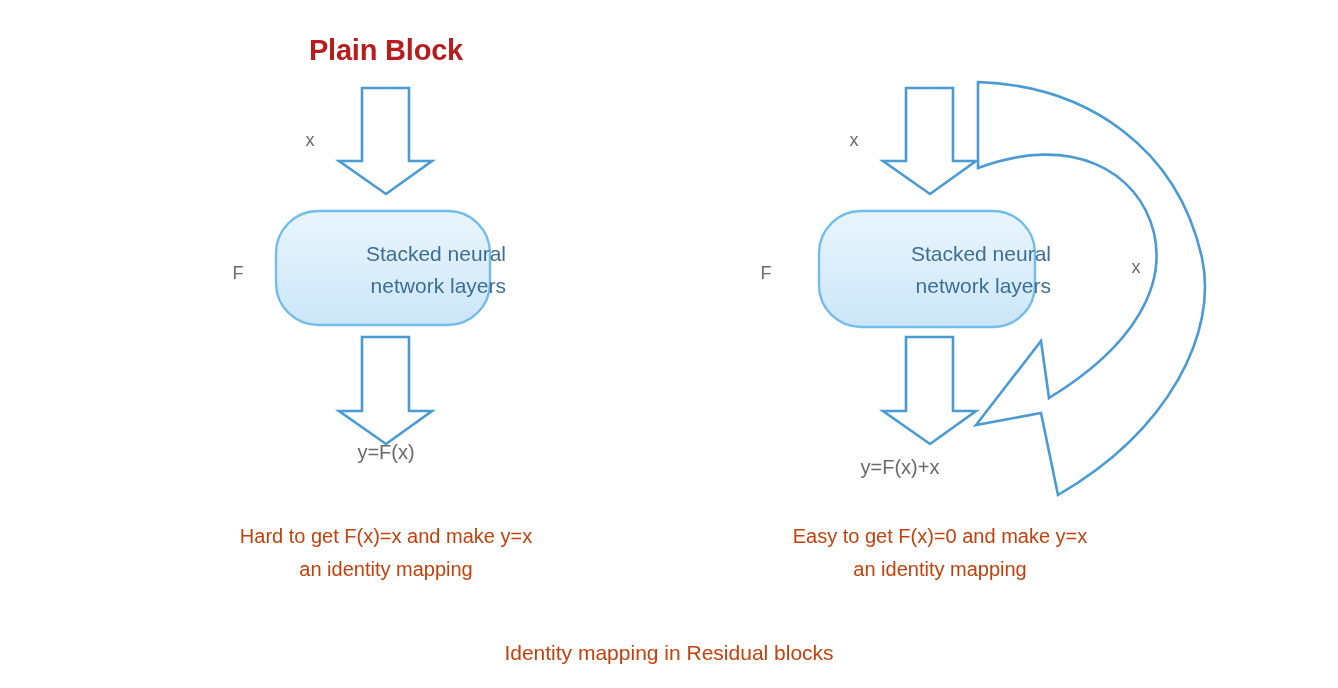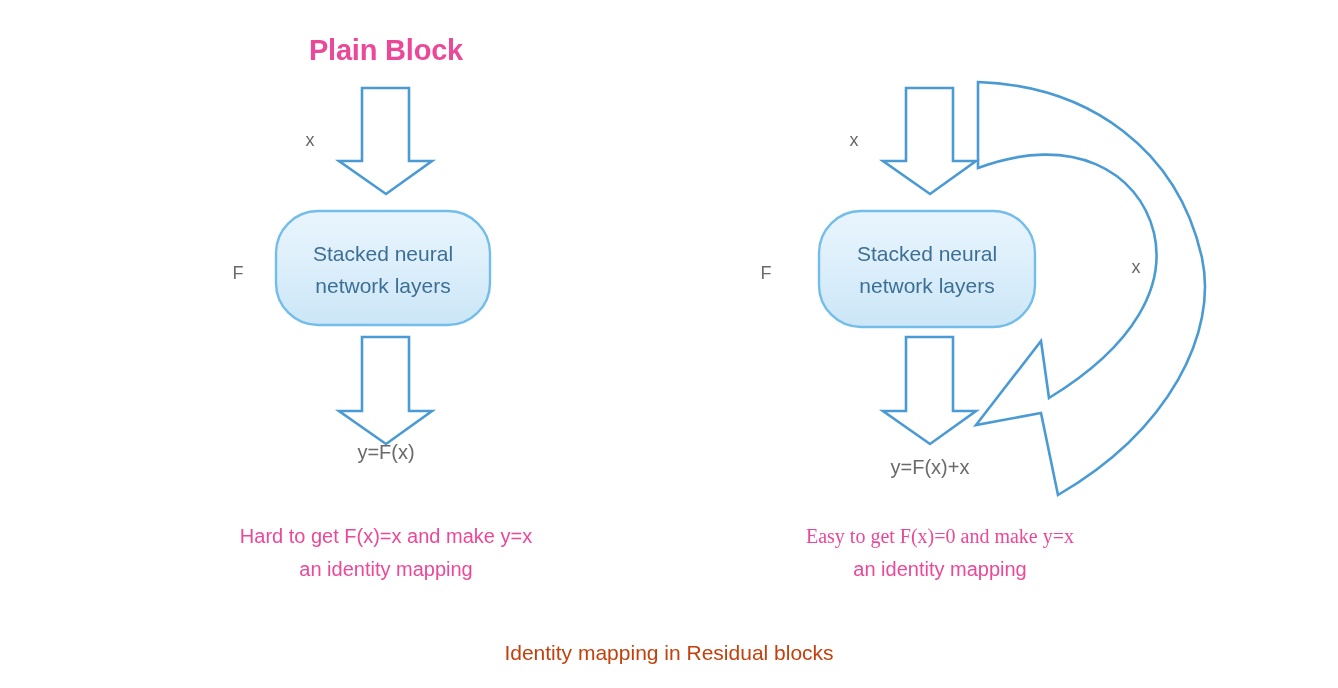--- a/index.html
+++ b/index.html
@@ -29,43 +29,44 @@
   }
   .txt {
     position: absolute;
     margin: 0;
     white-space: pre;
     line-height: 1.25;
   }
   .panel-title {
     font-size: 29px;
     font-weight: bold;
-    color: #ec4899;
+    color: #b91c1c;
     text-align: center;
     letter-spacing: -0.2px;
   }
   .var-label {
     font-size: 18px;
     color: #6a6a6a;
     text-align: center;
   }
   .box-label {
     font-size: 21px;
     color: #3d6f94;
-    text-align: center;
+    text-align: right;
     line-height: 1.52;
+    padding-left: 16px;
   }
   .out-label {
     font-size: 20px;
     color: #6a6a6a;
     text-align: center;
   }
   .caption {
     font-size: 20px;
-    color: #ec4899;
+    color: #c2410c;
     text-align: center;
     line-height: 1.55;
   }
   .figure-caption {
     font-size: 21px;
     color: #c2410c;
     text-align: center;
   }
 </style>
 </head>
@@ -124,20 +125,20 @@
 
   <div class="txt var-label" style="left:826px; top:129px; width:56px;">x</div>
 
   <div class="txt var-label" style="left:738px; top:262px; width:56px;">F</div>
 
   <div class="txt box-label" style="left:819px; top:238px; width:216px;">Stacked neural</div>
   <div class="txt box-label" style="left:819px; top:270px; width:216px;">network layers</div>
 
   <div class="txt var-label" style="left:1108px; top:256px; width:56px;">x</div>
 
-  <div class="txt out-label" style="left:830px; top:455px; width:200px;">y=F(x)+x</div>
+  <div class="txt out-label" style="left:800px; top:455px; width:200px;">y=F(x)+x</div>
 
-  <div class="txt caption" style="left:720px; top:521px; width:440px;font-family:Liberation Serif, serif;">Easy to get F(x)=0 and make y=x</div>
+  <div class="txt caption" style="left:720px; top:521px; width:440px;">Easy to get F(x)=0 and make y=x</div>
   <div class="txt caption" style="left:720px; top:554px; width:440px;">an identity mapping</div>
 
   <div class="txt figure-caption" style="left:369px; top:640px; width:600px;">Identity mapping in Residual blocks</div>
 
 </div>
 
 </body></html>

